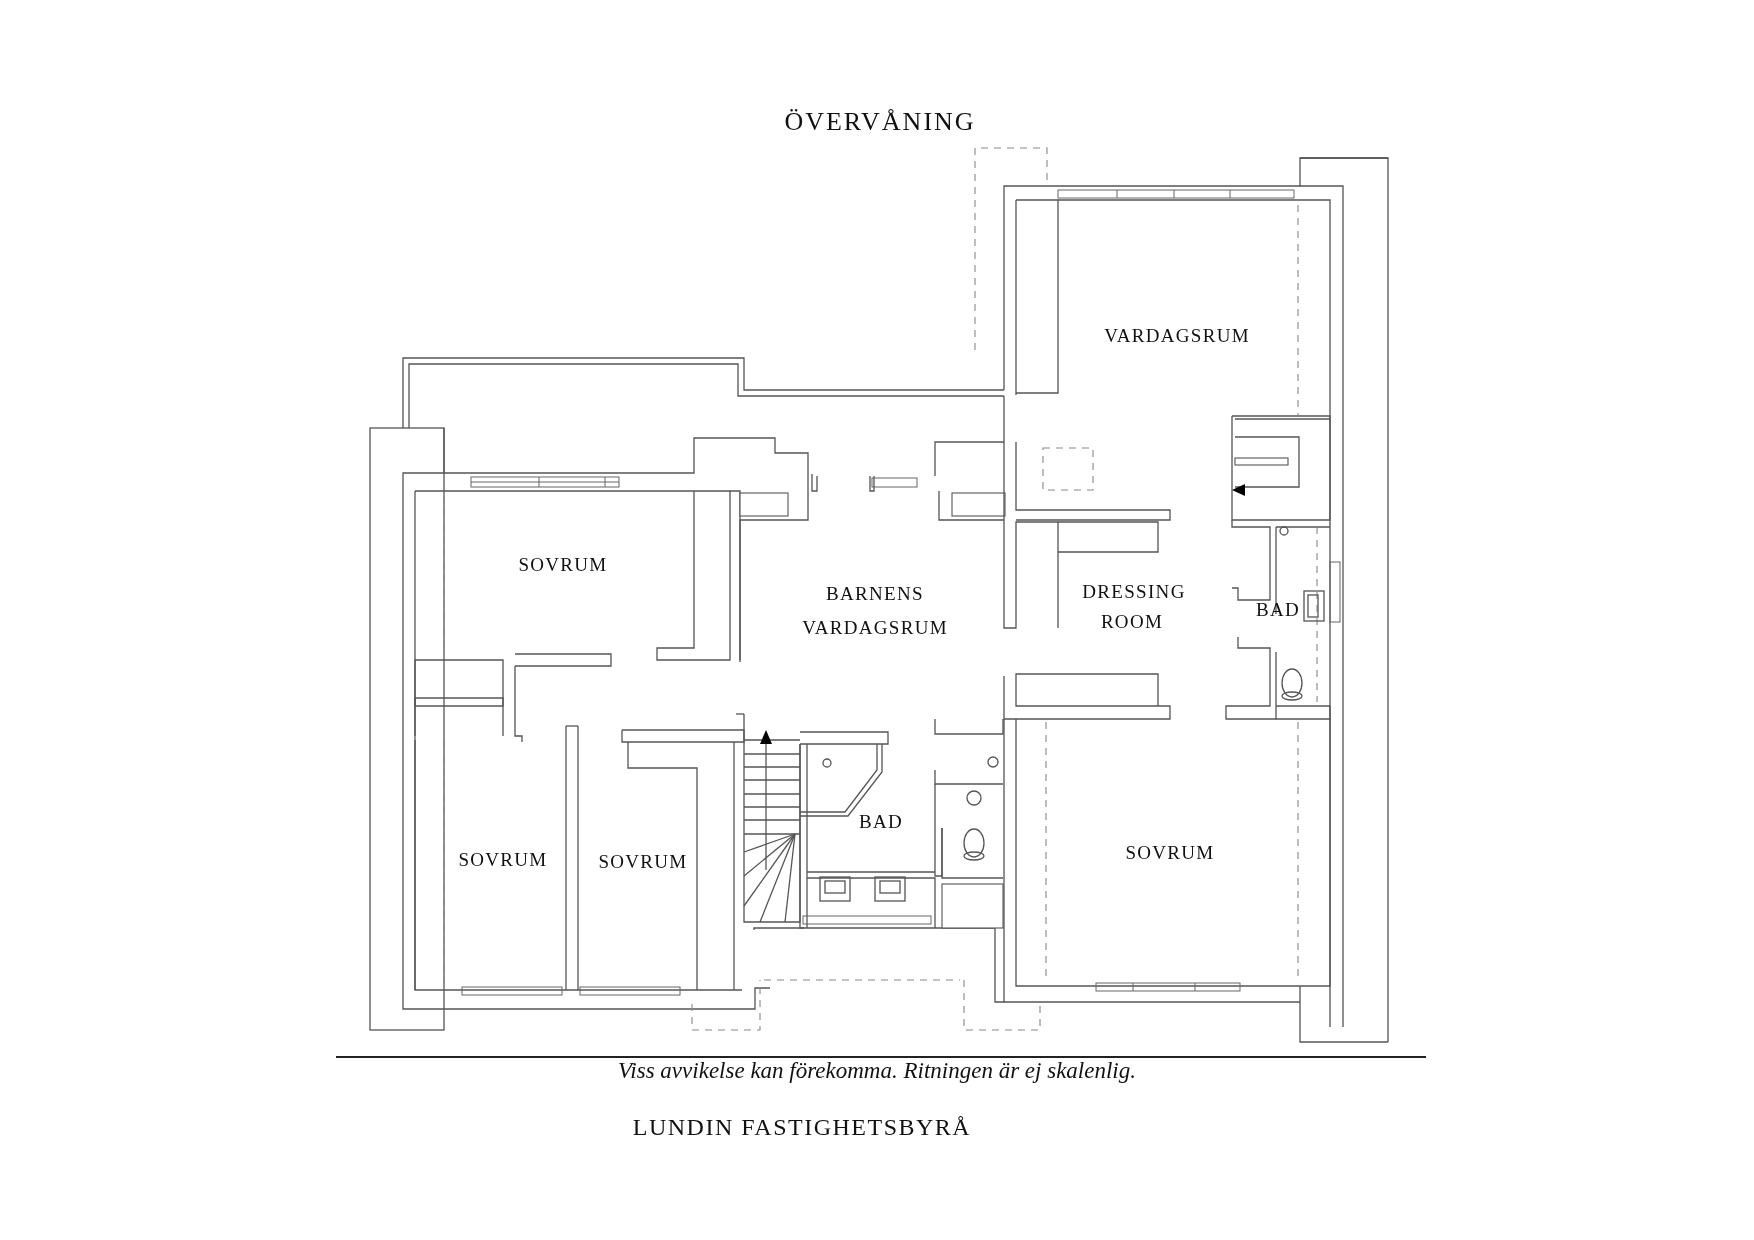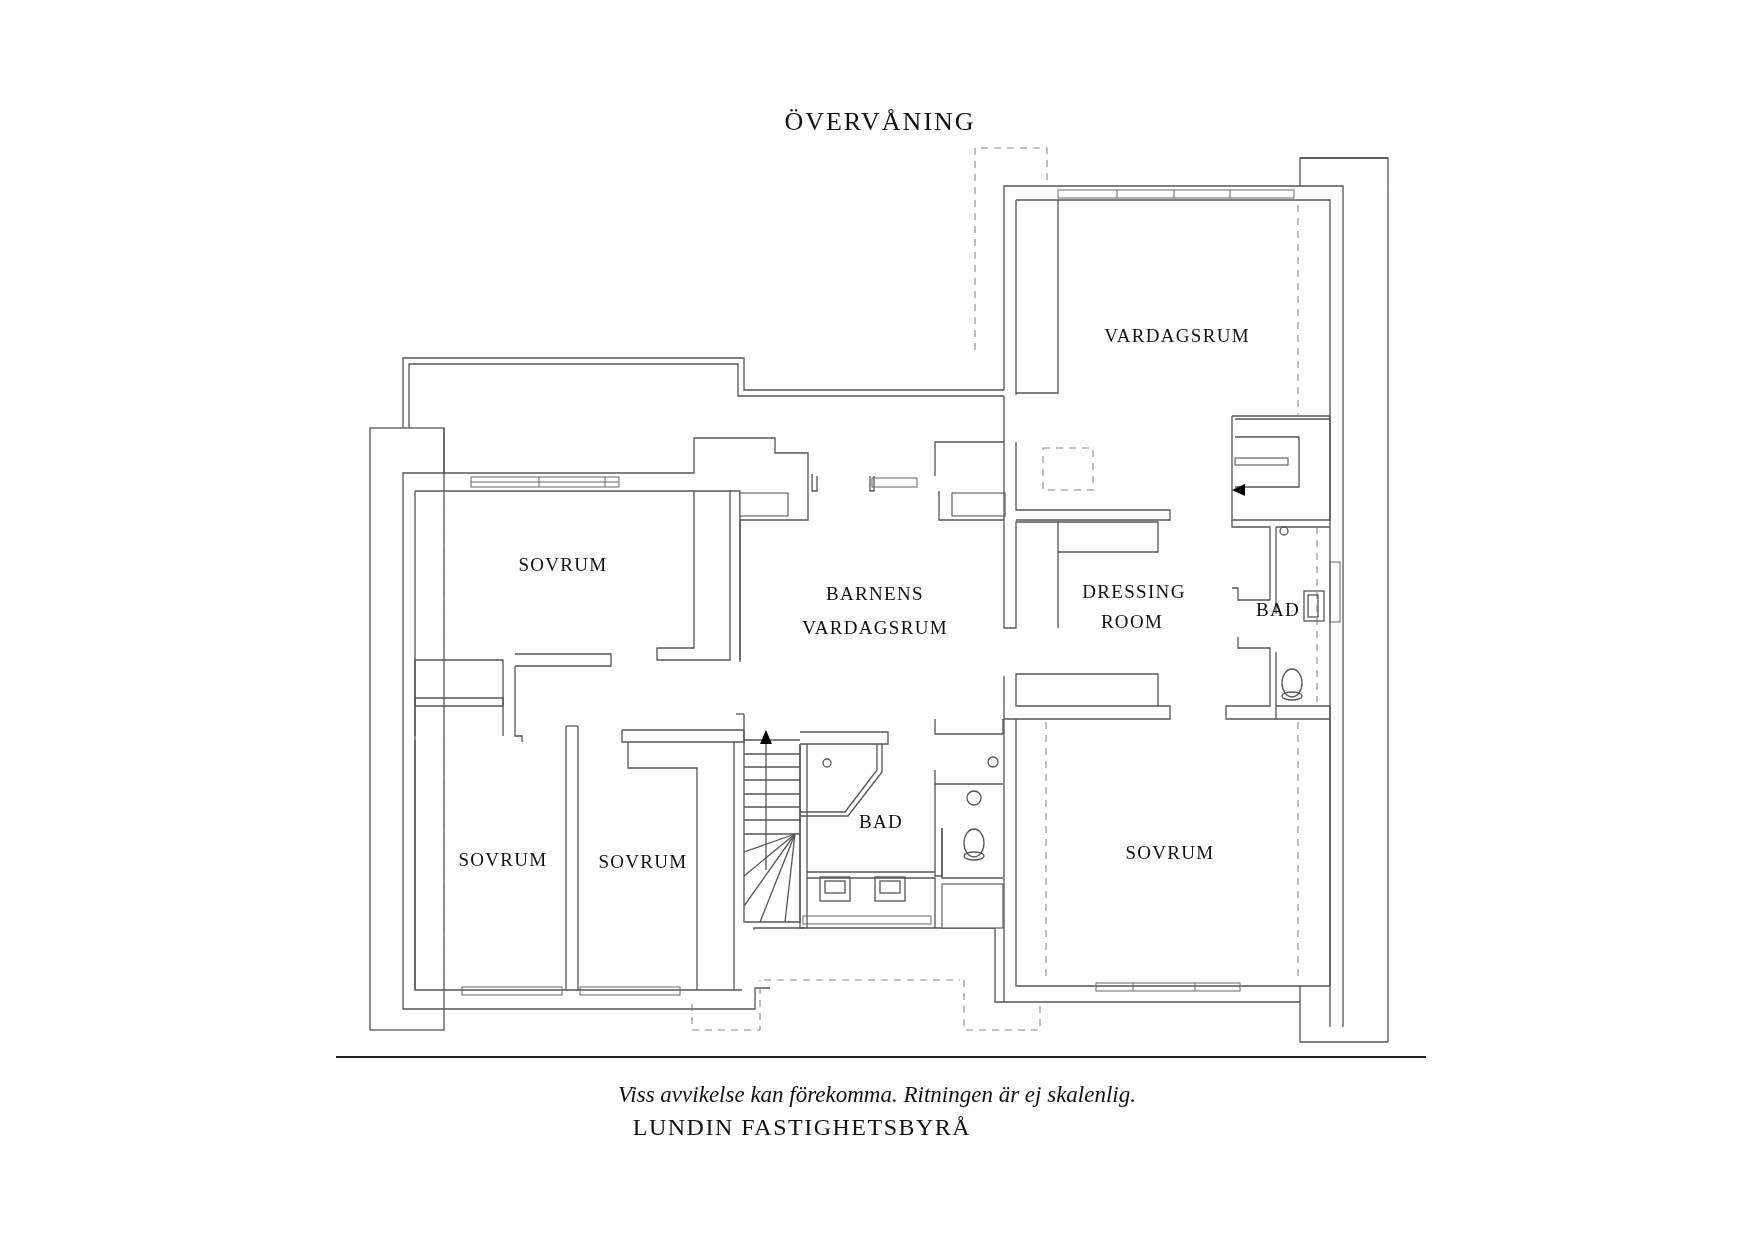--- a/index.html
+++ b/index.html
@@ -6,21 +6,21 @@
   body { width: 1754px; height: 1240px; position: relative; overflow: hidden; font-family: "DejaVu Serif", "Liberation Serif", serif; color: #111; }
   #plan { position: absolute; left: 0; top: 0; width: 1754px; height: 1240px; }
   .w { fill: none; stroke: #555; stroke-width: 1.3; }
   .d { fill: none; stroke: #888; stroke-width: 1.1; stroke-dasharray: 7 6; }
   .win { fill: none; stroke: #666; stroke-width: 1; }
   .fx { fill: #fff; stroke: #555; stroke-width: 1.1; }
   .blk { fill: #000; }
   .lbl { font-family: "Liberation Serif", "DejaVu Serif", serif; font-size: 19px; letter-spacing: 1.3px; fill: #111; text-anchor: middle; }
   .title { font-family: "Liberation Serif", "DejaVu Serif", serif; font-size: 26px; letter-spacing: 2px; fill: #111; text-anchor: middle; }
   .rule { position: absolute; left: 336px; top: 1056px; width: 1090px; height: 2px; background: #222; }
-  .disc { position: absolute; left: 0; width: 1754px; top: 1082px; text-align: center; font-family: "Liberation Serif", "DejaVu Serif", serif; font-style: italic; font-size: 23px; color: #111; }
+  .disc { position: absolute; left: 0; width: 1754px; top: 1058px; text-align: center; font-family: "Liberation Serif", "DejaVu Serif", serif; font-style: italic; font-size: 23px; color: #111; }
   .brand { position: absolute; left: 0; width: 1604px; top: 1114px; text-align: center; font-family: "Liberation Serif", "DejaVu Serif", serif; font-size: 24px; letter-spacing: 1.5px; color: #111; }
 </style>
 </head>
 <body>
 
 <svg id="plan" viewBox="0 0 1754 1240" xmlns="http://www.w3.org/2000/svg">
 
   <text class="title" x="880" y="130">ÖVERVÅNING</text>
 
   <g>

